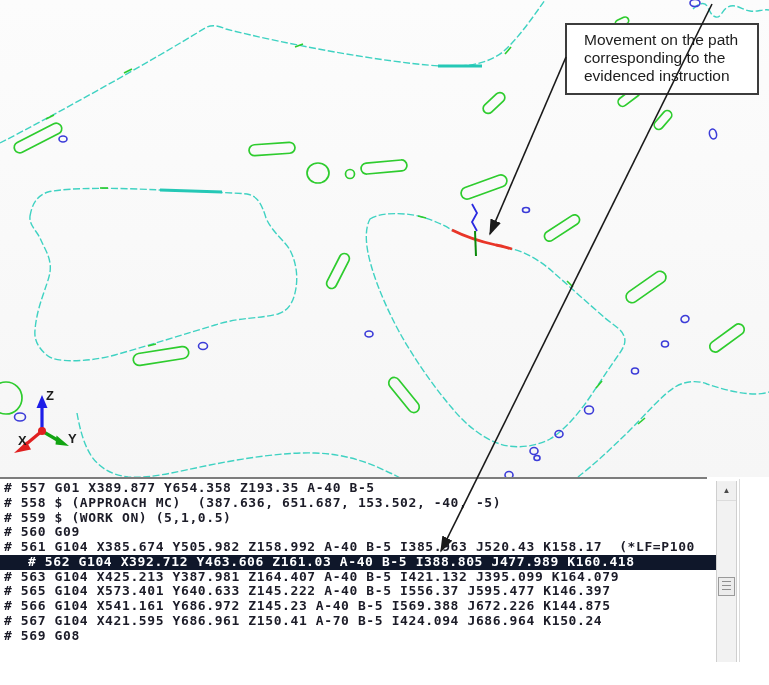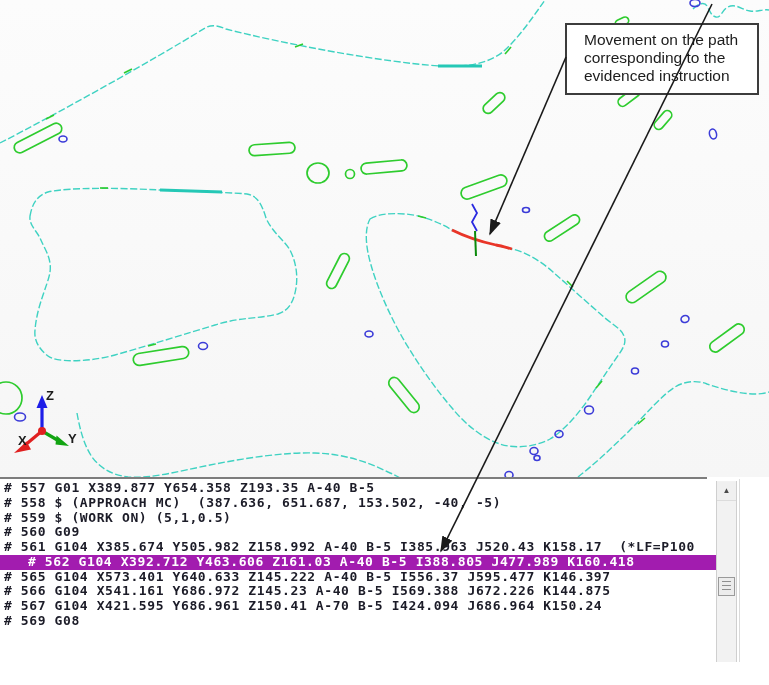--- a/index.html
+++ b/index.html
@@ -15,21 +15,21 @@
            padding:6px 4px 16px 17px;font-size:15.5px;line-height:18px;color:#1c1c1c;}
   
   #overlay{position:absolute;left:0;top:0;width:769px;height:685px;pointer-events:none;z-index:5;}
   
   #gpanel{position:absolute;left:0;top:477px;width:707px;height:208px;background:#ffffff;
           border-top:2px solid #7d7d7d;box-sizing:border-box;}
   #glist{position:absolute;left:0;top:2px;width:716px;}
   .grow{height:14.75px;line-height:14.75px;white-space:pre;overflow:hidden;
         font-family:"DejaVu Sans Mono",monospace;font-size:13px;font-weight:700;
         letter-spacing:0.6px;color:#1c1c28;padding-left:4px;}
-  .grow.selected{background:#a21caf;color:#ffffff;padding-left:28px;}
+  .grow.selected{background:#0f172a;color:#ffffff;padding-left:28px;}
   
   #vscroll{position:absolute;left:716px;top:2px;width:21px;height:181px;
            background:#f2f2f2;border-left:1px solid #cfcfcf;border-right:1px solid #cfcfcf;
            box-sizing:border-box;}
   #vs-up{position:absolute;left:0;top:1px;width:19px;height:18px;background:#f0f0f0;
          border-bottom:1px solid #dcdcdc;color:#4a4a4a;font-size:8px;line-height:18px;
          text-align:center;cursor:default;}
   #vs-thumb{position:absolute;left:1px;top:96px;width:17px;height:19px;background:#ececec;
             border:1px solid #9a9a9a;box-sizing:border-box;}
   #vs-thumb .grip{margin:3px 3px 0 3px;border-top:1px solid #8f8f8f;}
@@ -147,20 +147,21 @@
   </svg>
 
   <div id="gpanel">
     <div id="glist">
       <div class="grow"># 557 G01 X389.877 Y654.358 Z193.35 A-40 B-5</div>
       <div class="grow"># 558 $ (APPROACH MC)  (387.636, 651.687, 153.502, -40, -5)</div>
       <div class="grow"># 559 $ (WORK ON) (5,1,0.5)</div>
       <div class="grow"># 560 G09</div>
       <div class="grow"># 561 G104 X385.674 Y505.982 Z158.992 A-40 B-5 I385.963 J520.43 K158.17  (*LF=P100</div>
       <div class="grow selected"># 562 G104 X392.712 Y463.606 Z161.03 A-40 B-5 I388.805 J477.989 K160.418</div>
+      <div class="grow"># 563 G104 X425.213 Y387.981 Z164.407 A-40 B-5 I421.132 J395.099 K164.079</div>
       <div class="grow"># 565 G104 X573.401 Y640.633 Z145.222 A-40 B-5 I556.37 J595.477 K146.397</div>
       <div class="grow"># 566 G104 X541.161 Y686.972 Z145.23 A-40 B-5 I569.388 J672.226 K144.875</div>
       <div class="grow"># 567 G104 X421.595 Y686.961 Z150.41 A-70 B-5 I424.094 J686.964 K150.24</div>
       <div class="grow"># 569 G08</div>
     </div>
     <div id="vscroll">
       <div id="vs-up">
         <span>▲</span>
       </div>
       <div id="vs-thumb">

